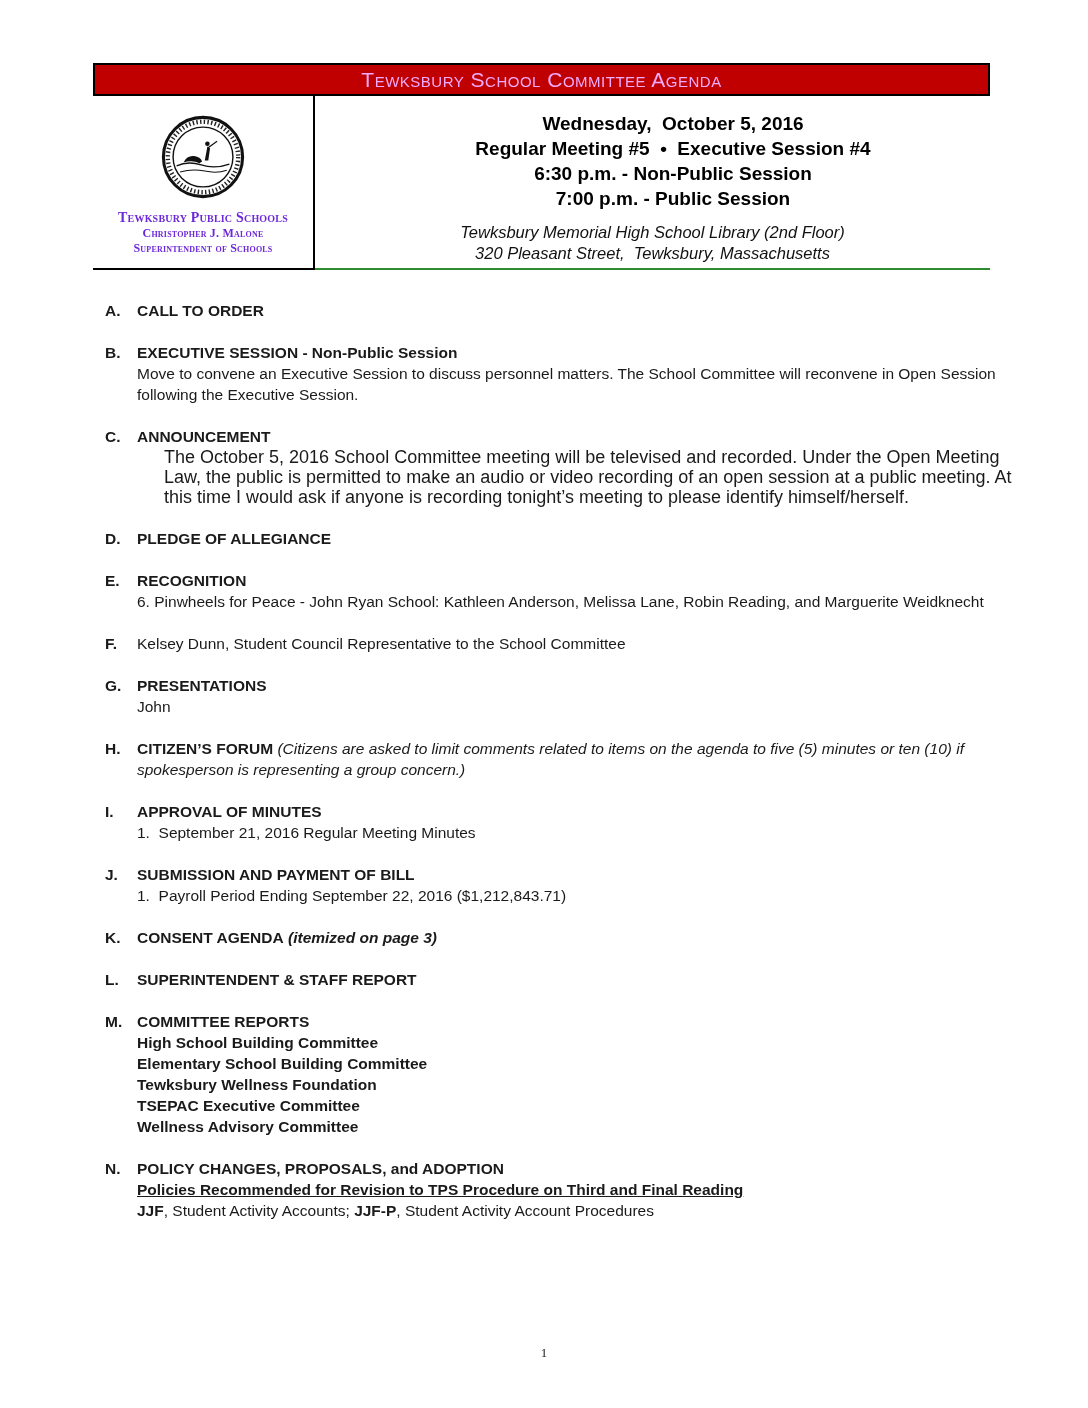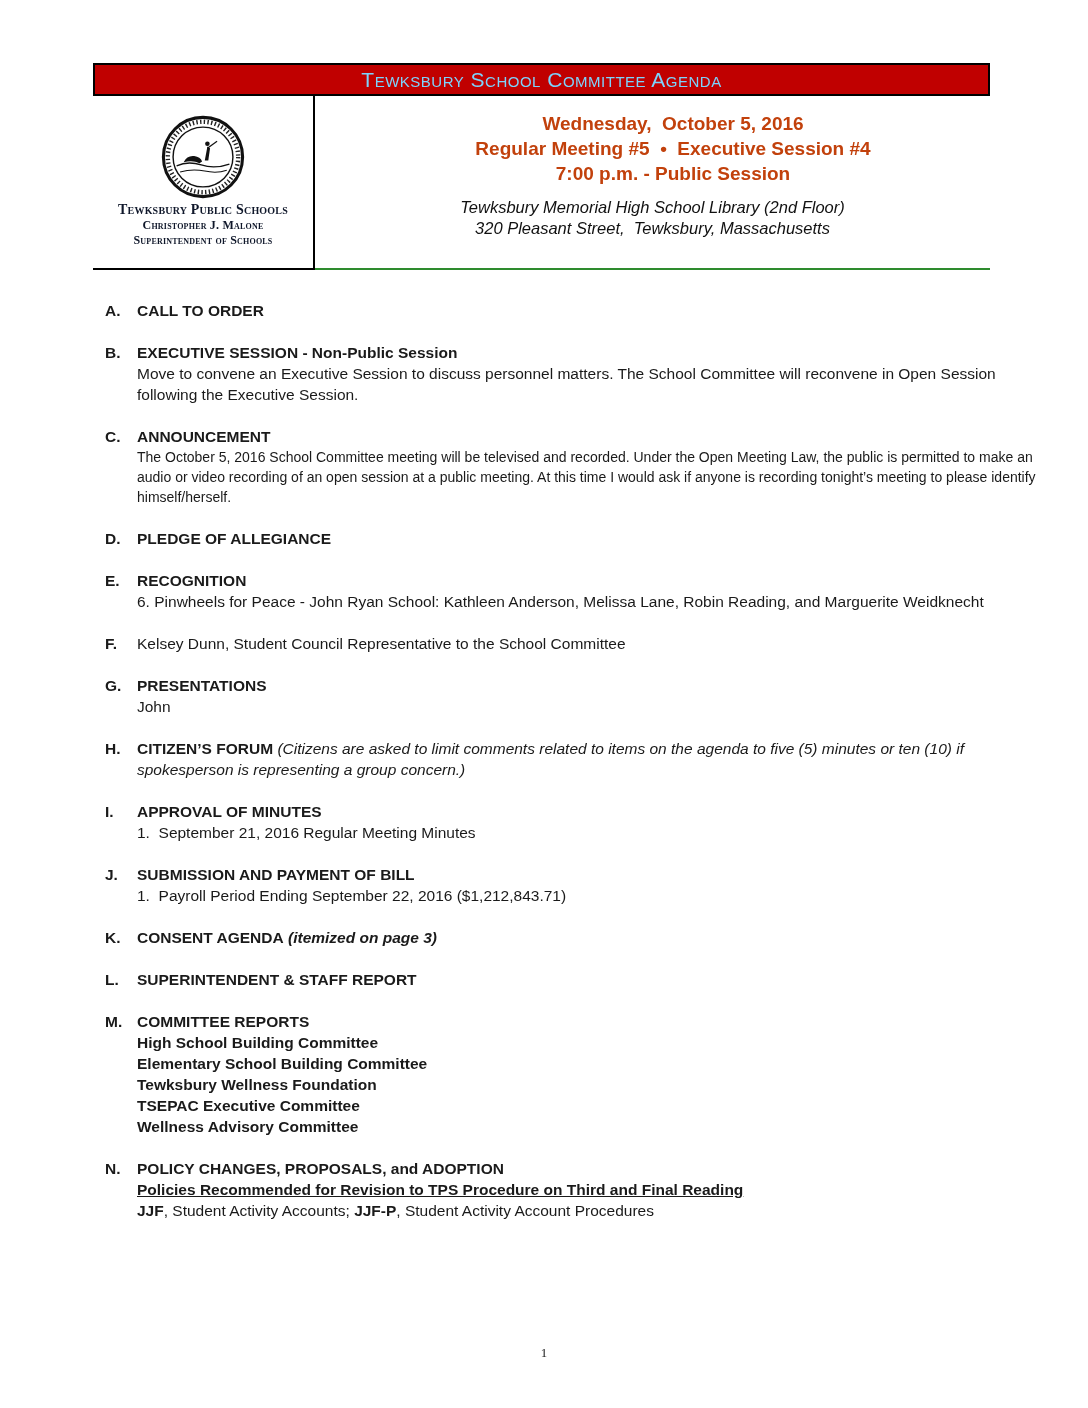--- a/index.html
+++ b/index.html
@@ -14,64 +14,64 @@
 
   
   .masthead-wrap { position:absolute; left:93px; top:63px; width:897px; }
   .banner {
     background:#c00000;
     border:2px solid #000;
     height:29px;
     text-align:center;
   }
   .banner-title {
-    color:#7dd3fc;
+    color:#f0abfc;
     font-variant:small-caps;
     font-size:21px;
     line-height:29px;
     letter-spacing:0.5px;
     font-weight:500;
   }
   .masthead { display:flex; width:100%; }
   .mast-left {
     width:222px;
     box-sizing:border-box;
     border-right:2px solid #000;
     border-bottom:2px solid #000;
     text-align:center;
     padding-top:17px;
     height:174px;
   }
   .seal { display:block; margin:0 auto; }
-  .org-block { margin-top:0; font-family:"Liberation Serif", serif; font-variant:small-caps; font-weight:bold; color:#0f172a; }
+  .org-block { margin-top:8px; font-family:"Liberation Serif", serif; font-variant:small-caps; font-weight:bold; color:#6d28d9; }
   .org-name { font-size:14px; line-height:17px; letter-spacing:0.2px; }
   .org-sub  { font-size:12px; line-height:15px; letter-spacing:0.2px; }
   .mast-right {
     flex:1;
     box-sizing:border-box;
     border-bottom:2px solid #2e8b2e;
     text-align:center;
     padding-top:15px;
     height:174px;
   }
-  .m-bold { font-weight:bold; font-size:19px; line-height:25px; color:#c2410c;padding-left:41px; }
+  .m-bold { font-weight:bold; font-size:19px; line-height:25px; color:#000000;padding-left:41px; }
   .m-reg  { font-size:16.5px; line-height:21px; color:#111;font-style:italic; }
   .gap10  { height:11px; }
   .pre    { white-space:pre-wrap; }
 
   
   .agenda {
     position:absolute; left:93px; top:300px; width:945px;
   }
   .item { display:grid; grid-template-columns:44px 1fr; margin-bottom:21px; }
   .ltr  { font-weight:bold; font-size:15.5px; line-height:21px; padding-left:12px; }
   .cnt  { font-size:15.5px; line-height:21px; }
   .hd   { font-weight:bold; }
   .bd   { font-weight:normal; }
-  .sm   { font-size:14px; line-height:20px; }
+  .sm   { font-size:18px; line-height:20px;margin-left:27px; }
   .it   { font-style:italic; font-weight:normal; }
   .bi   { font-style:italic; font-weight:bold; }
   .ul   { text-decoration:underline; }
   .b    { font-weight:bold;margin-top:28px; }
 
   
   .page-number {
     position:absolute; left:0; right:0; top:1345px;
     text-align:center;
     font-family:"Liberation Serif", serif;
@@ -102,20 +102,21 @@
         </svg>
         <div class="org-block">
           <div class="org-name">Tewksbury Public Schools</div>
           <div class="org-sub">Christopher J. Malone</div>
           <div class="org-sub">Superintendent of Schools</div>
         </div>
       </div>
       <div class="mast-right">
         <div class="m-bold pre">Wednesday,  October 5, 2016</div>
         <div class="m-bold pre">Regular Meeting #5  •  Executive Session #4</div>
+        <div class="m-bold">6:30 p.m. - Non-Public Session</div>
         <div class="m-bold">7:00 p.m. - Public Session</div>
         <div class="gap10"></div>
         <div class="m-reg">Tewksbury Memorial High School Library (2nd Floor)</div>
         <div class="m-reg pre">320 Pleasant Street,  Tewksbury, Massachusetts</div>
       </div>
     </div>
   </div>
 
   <div class="agenda">
 

